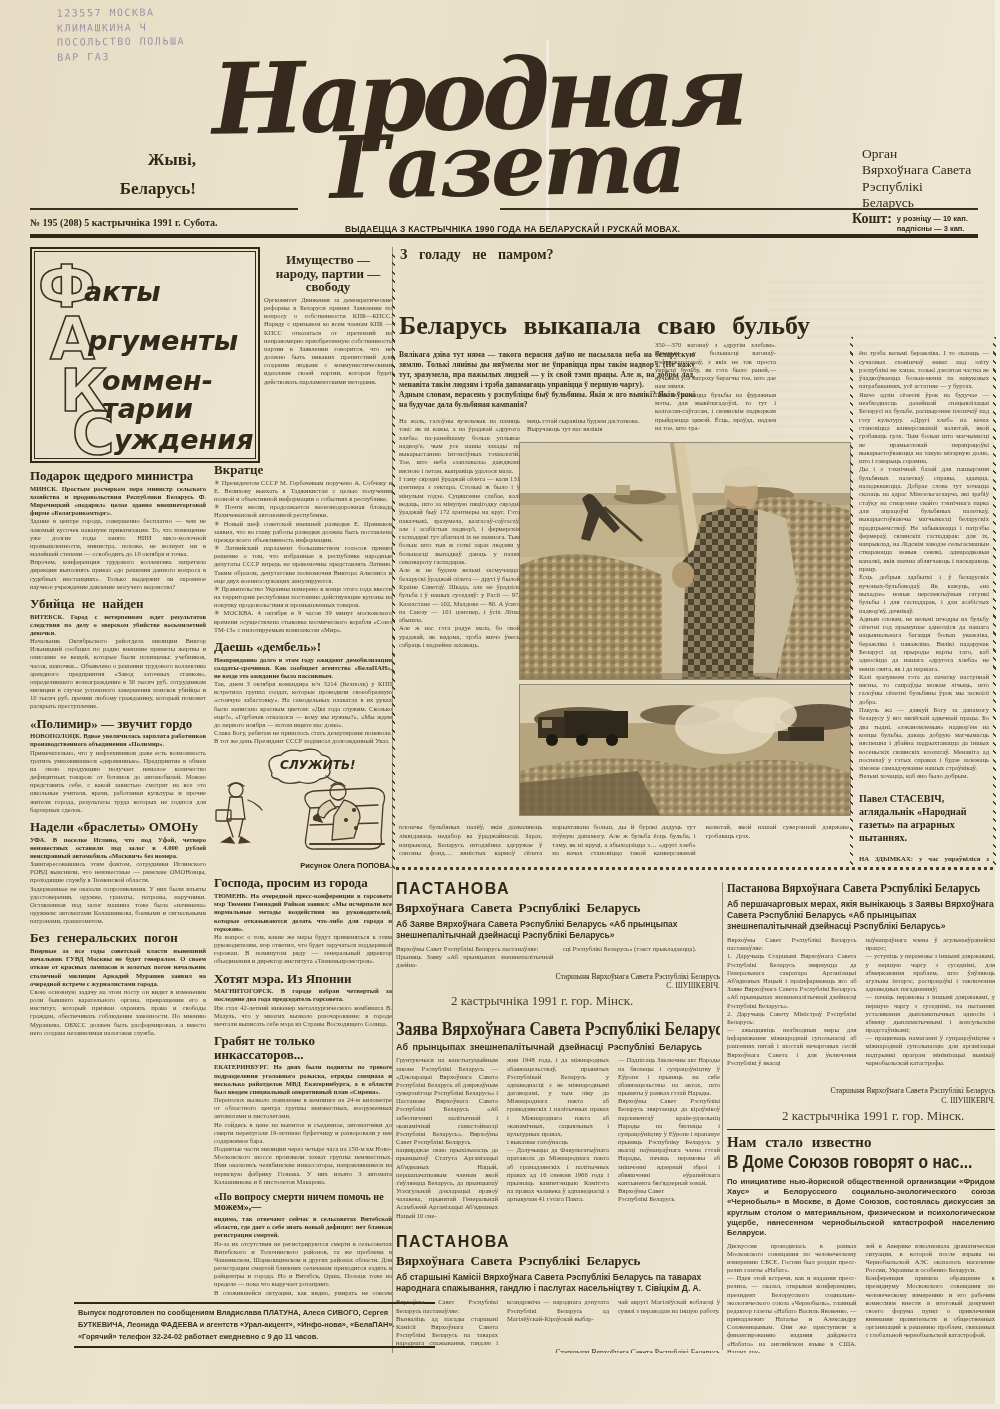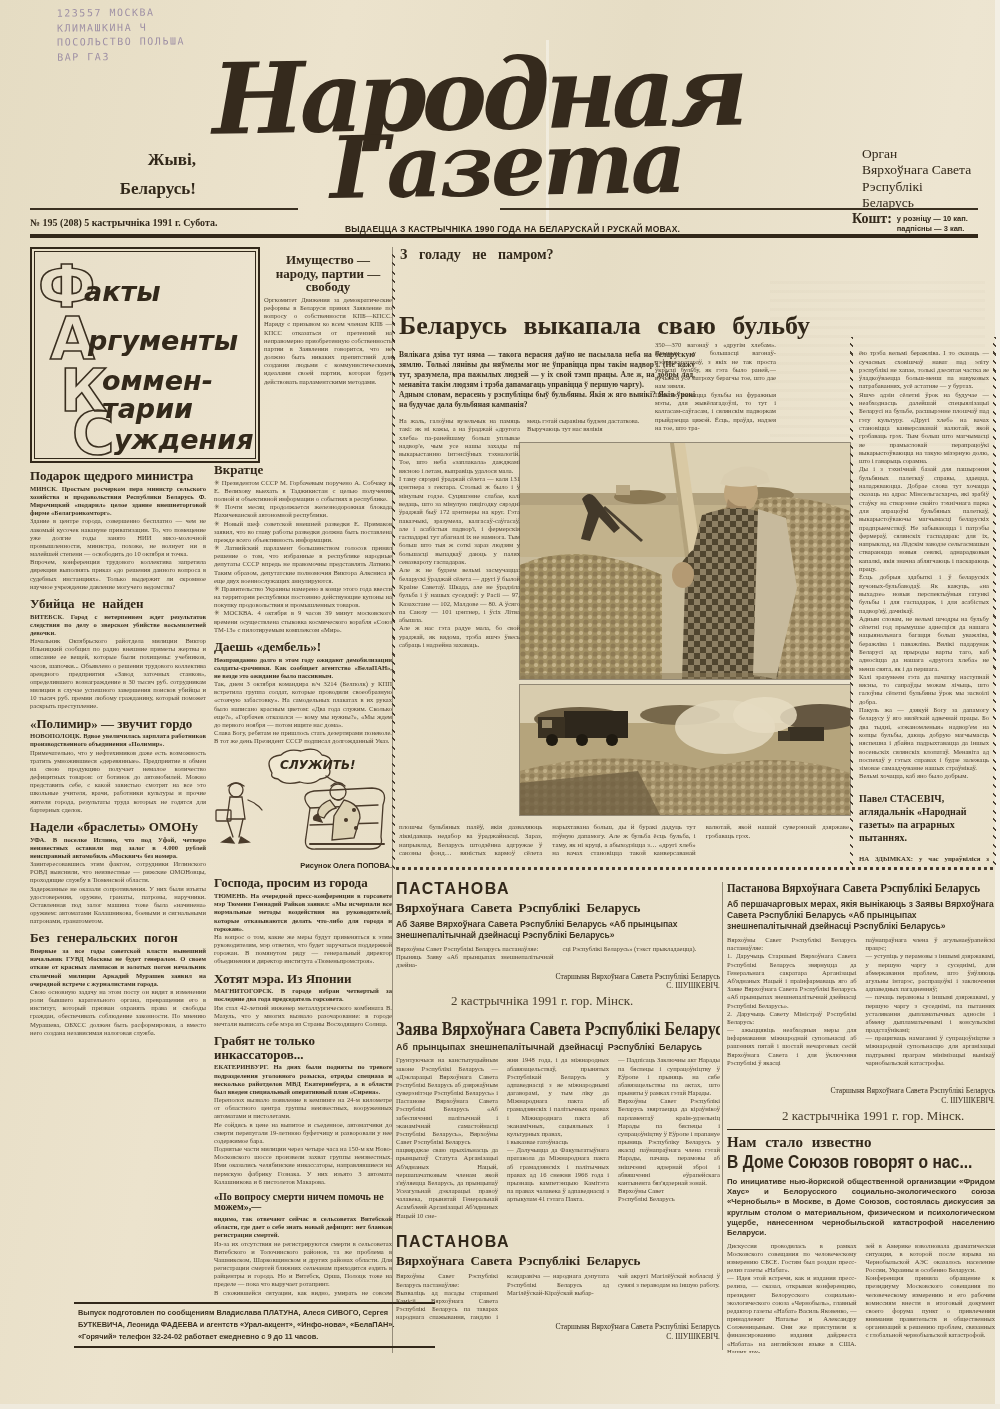--- a/index.html
+++ b/index.html
@@ -395,20 +395,21 @@
 — Далучыцца да Факультатыўнага пратакола да Міжнароднага пакта аб грамадзянскіх і палітычных правах ад 16 снежня 1966 года і прызнаць кампетэнцыю Камітэта па правах чалавека ў адпаведнасці з артыкулам 41 гэтага Пакта.</div>
         <div class="body">— Падпісаць Заключны акт Нарады па бяспецы і супрацоўніцтву ў Еўропе і прыняць на сябе абавязацельствы па актах, што прыняты ў рамках гэтай Нарады.
 Вярхоўны Савет Рэспублікі Беларусь звяртаецца да кіраўнікоў парламентаў краін-удзельніц Нарады па бяспецы і супрацоўніцтву ў Еўропе і прапануе прыняць Рэспубліку Беларусь у якасці паўнапраўнага члена гэтай Нарады, пачаць перамовы аб знішчэнні ядзернай зброі і абвяшчэнні еўрапейскага кантынента бяз'ядзернай зонай.
 Вярхоўны Савет
 Рэспублікі Беларусь</div>
       </div>
     </div>
     <div style="margin-top:7px">
       <h2 class="pt1">ПАСТАНОВА</h2>
       <div class="pt2">Вярхоўнага Савета Рэспублікі Беларусь</div>
+      <div class="dsub">Аб старшыні Камісіі Вярхоўнага Савета Рэспублікі Беларусь па таварах народнага спажывання, гандлю і паслугах насельніцтву т. Сівіцкім Д. А.</div>
       <div class="cols" style="height:48px;overflow:hidden">
         <div class="body">Вярхоўны Савет Рэспублікі Беларусь пастанаўляе:
 Вызваліць ад пасады старшыні Камісіі Вярхоўнага Савета Рэспублікі Беларусь па таварах народнага спажывання, гандлю і паслугах насельніцтву т. СІВІЦКАГА Дзмітрыя Аля-</div>
         <div class="body">ксандравіча — народнага дэпутата Рэспублікі Беларусь ад Магілёўскай-Кіраўскай выбар-</div>
         <div class="body">чай акругі Магілёўскай вобласці ў сувязі з пераводам на іншую работу.</div>
       </div>
       <div class="dsig">Старшыня Вярхоўнага Савета Рэспублікі Беларусь
 С. ШУШКЕВІЧ.</div>
 
     </div>

